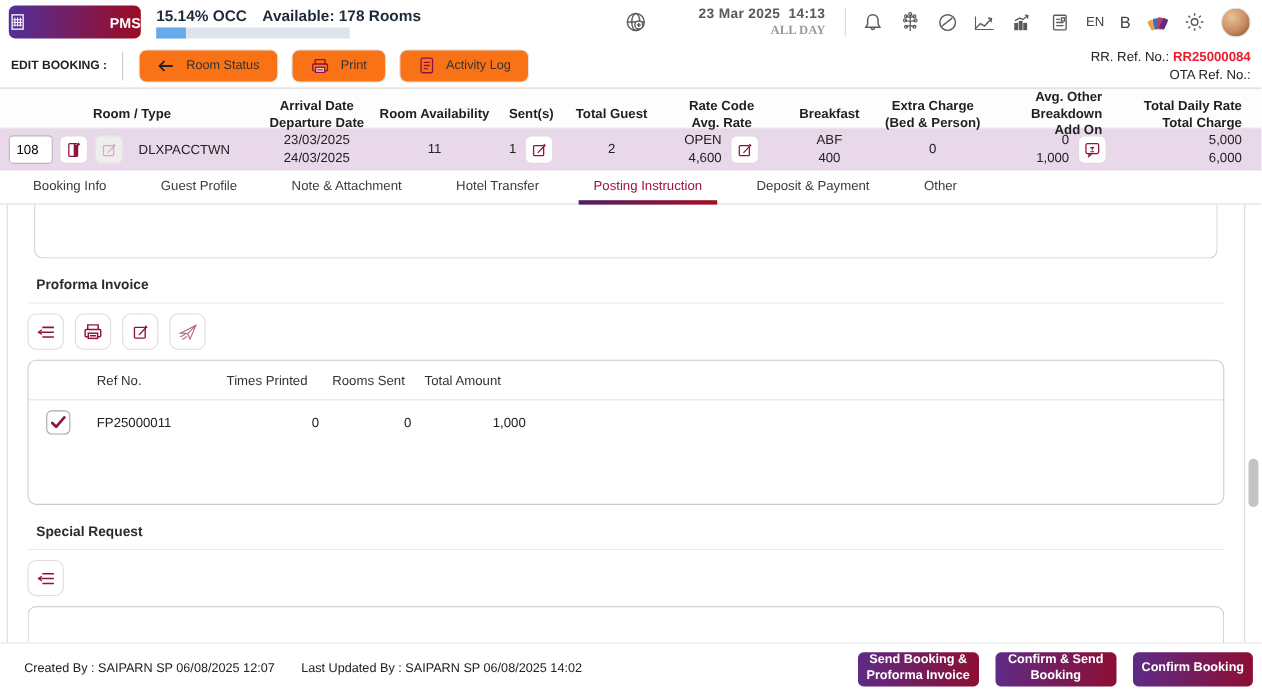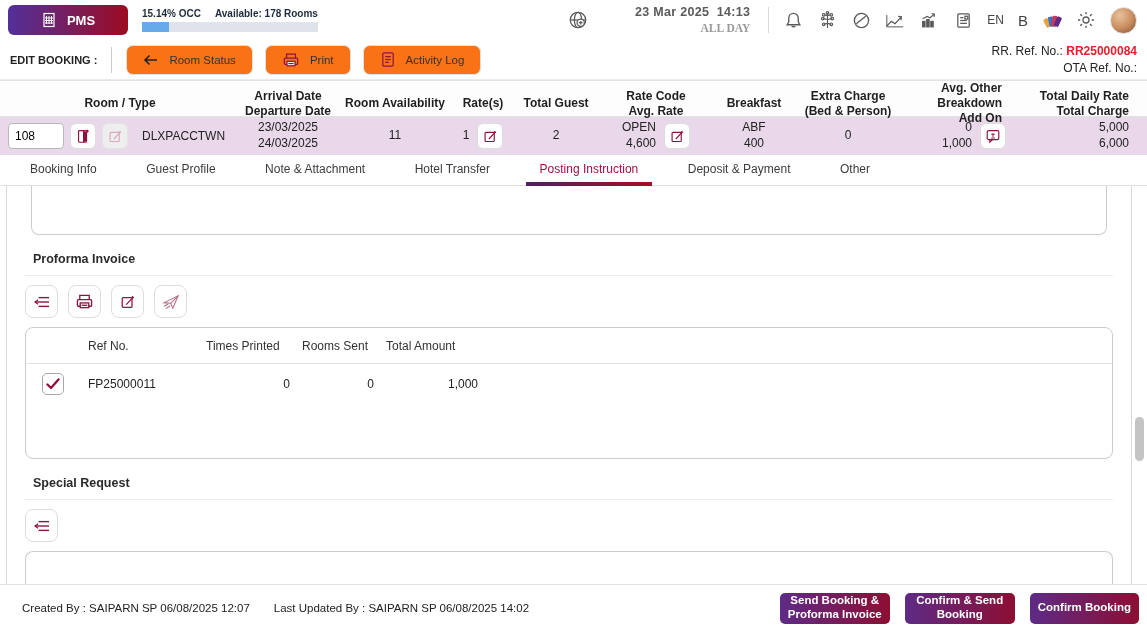--- a/index.html
+++ b/index.html
@@ -1,24 +1,24 @@
 <!DOCTYPE html>
 <html><head>
 <meta charset="utf-8">
 <style>
   * { margin:0; padding:0; box-sizing:border-box; }
   html,body { width:1147px; height:632px; overflow:hidden; background:#fff;
     font-family:"Liberation Sans", sans-serif; color:#333; }
 
   
   .top-header { height:40px; display:flex; align-items:center; padding:0 10px 0 8px; background:#fff; }
-  .pms-badge { width:120px; height:30px; border-radius:6px; display:flex; align-items:center; justify-content:center; gap:10px;
+  .pms-badge { width:120px; height:30px; border-radius:6px; display:flex; align-items:center; justify-content:space-between; gap:10px;
     background:linear-gradient(90deg,#52309a,#9c0b22); color:#fff; font-weight:bold; font-size:13px; cursor:pointer; }
   .occ-block { margin-left:14px; display:flex; flex-direction:column; gap:3px; }
-  .occ-text { font-size:10px; font-weight:bold; color:#1e2a3a; display:flex; gap:14px; }
+  .occ-text { font-size:14px; font-weight:bold; color:#1e2a3a; display:flex; gap:14px; }
   .occ-bar { width:176px; height:10px; background:#dfe4ec; }
   .occ-fill { height:100%; background:#66aaea; }
   .header-right { margin-left:auto; display:flex; align-items:center; gap:14px; }
   .globe { color:#8e1340; }
   .datetime { text-align:right; line-height:1.25; margin-right:4px; }
   .datetime .dt { font-size:12.5px; font-weight:bold; color:#5a5a5a; letter-spacing:.3px;margin-left:33px; }
   .datetime .ad { font-size:11.5px; font-weight:bold; color:#9a9a9a;font-family:Liberation Serif, serif; }
   .vdiv { width:1px; height:26px; background:#d9d9d9; }
   .hicon { width:20px; height:20px; color:#5a5a5a; display:flex; align-items:center; justify-content:center; cursor:pointer; }
   .htext { font-size:12px; color:#444; cursor:pointer; }
@@ -37,21 +37,21 @@
   .refs .red { color:#ec1c2d; font-weight:bold; }
 
   
   .bgrid { display:grid; grid-template-columns:240px 96px 118px 58px 88px 112px 84px 104px 120px 1fr; align-items:center; }
   .bghead { height:37px; border-top:1px solid #e3e3e3; border-bottom:1px solid #e3e3e3; background:#fdfdfd; }
   .bghead .hc { font-size:12px; font-weight:bold; color:#1f1f1f; text-align:center; line-height:1.25; }
   .bghead .hc.ra, .bgrow .rc.ra { text-align:right; padding-right:18px; }
   .bgrow { height:38px; background:#e9d8e9; font-size:12px; color:#222; }
   .bgrow .rc { text-align:center; line-height:1.3; }
   .roomcell { display:flex; align-items:center; gap:6px; padding-left:8px; }
-  .room-input { width:56px; height:26px; border:1px solid #b9b9b9; border-radius:4px; padding:2px 6px; font-size:12px;
+  .room-input { width:40px; height:26px; border:1px solid #b9b9b9; border-radius:4px; padding:2px 6px; font-size:12px;
     font-family:"Liberation Sans",sans-serif; background:#fff; }
   .mini-btn { width:26px; height:26px; border:1px solid #ddd; border-radius:6px; background:#fff; display:flex;
     align-items:center; justify-content:center; color:#8e1340; cursor:pointer; flex:none; }
   .mini-btn.disabled { background:#eee; color:#d9aabf; border-color:#e3e3e3; cursor:default; }
   .room-type { margin-left:8px; }
   .cell-with-btn { display:flex; align-items:center; justify-content:center; gap:8px; }
   .cell-with-btn.right { justify-content:flex-end; padding-right:14px; }
   .twolines { line-height:1.3; }
   .twolines.right { text-align:right; }
 
@@ -247,21 +247,21 @@
   <div class="refs">
     <div><span>RR. Ref. No.:</span> <span class="red">RR25000084</span></div>
     <div>OTA Ref. No.:</div>
   </div>
 </div>
 
 <div class="bgrid bghead">
   <div class="hc"><span>Room / Type</span></div>
   <div class="hc"><span>Arrival Date</span><br><span>Departure Date</span></div>
   <div class="hc"><span>Room Availability</span></div>
-  <div class="hc"><span>Rate(s)</span></div>
+  <div class="hc"><span>Sent(s)</span></div>
   <div class="hc"><span>Total Guest</span></div>
   <div class="hc"><span>Rate Code</span><br><span>Avg. Rate</span></div>
   <div class="hc"><span>Breakfast</span></div>
   <div class="hc"><span>Extra Charge</span><br><span>(Bed &amp; Person)</span></div>
   <div class="hc ra"><span>Avg. Other Breakdown</span><br><span>Add On</span></div>
   <div class="hc ra"><span>Total Daily Rate</span><br><span>Total Charge</span></div>
 </div>
 
 <div class="bgrid bgrow">
   <div class="roomcell">

